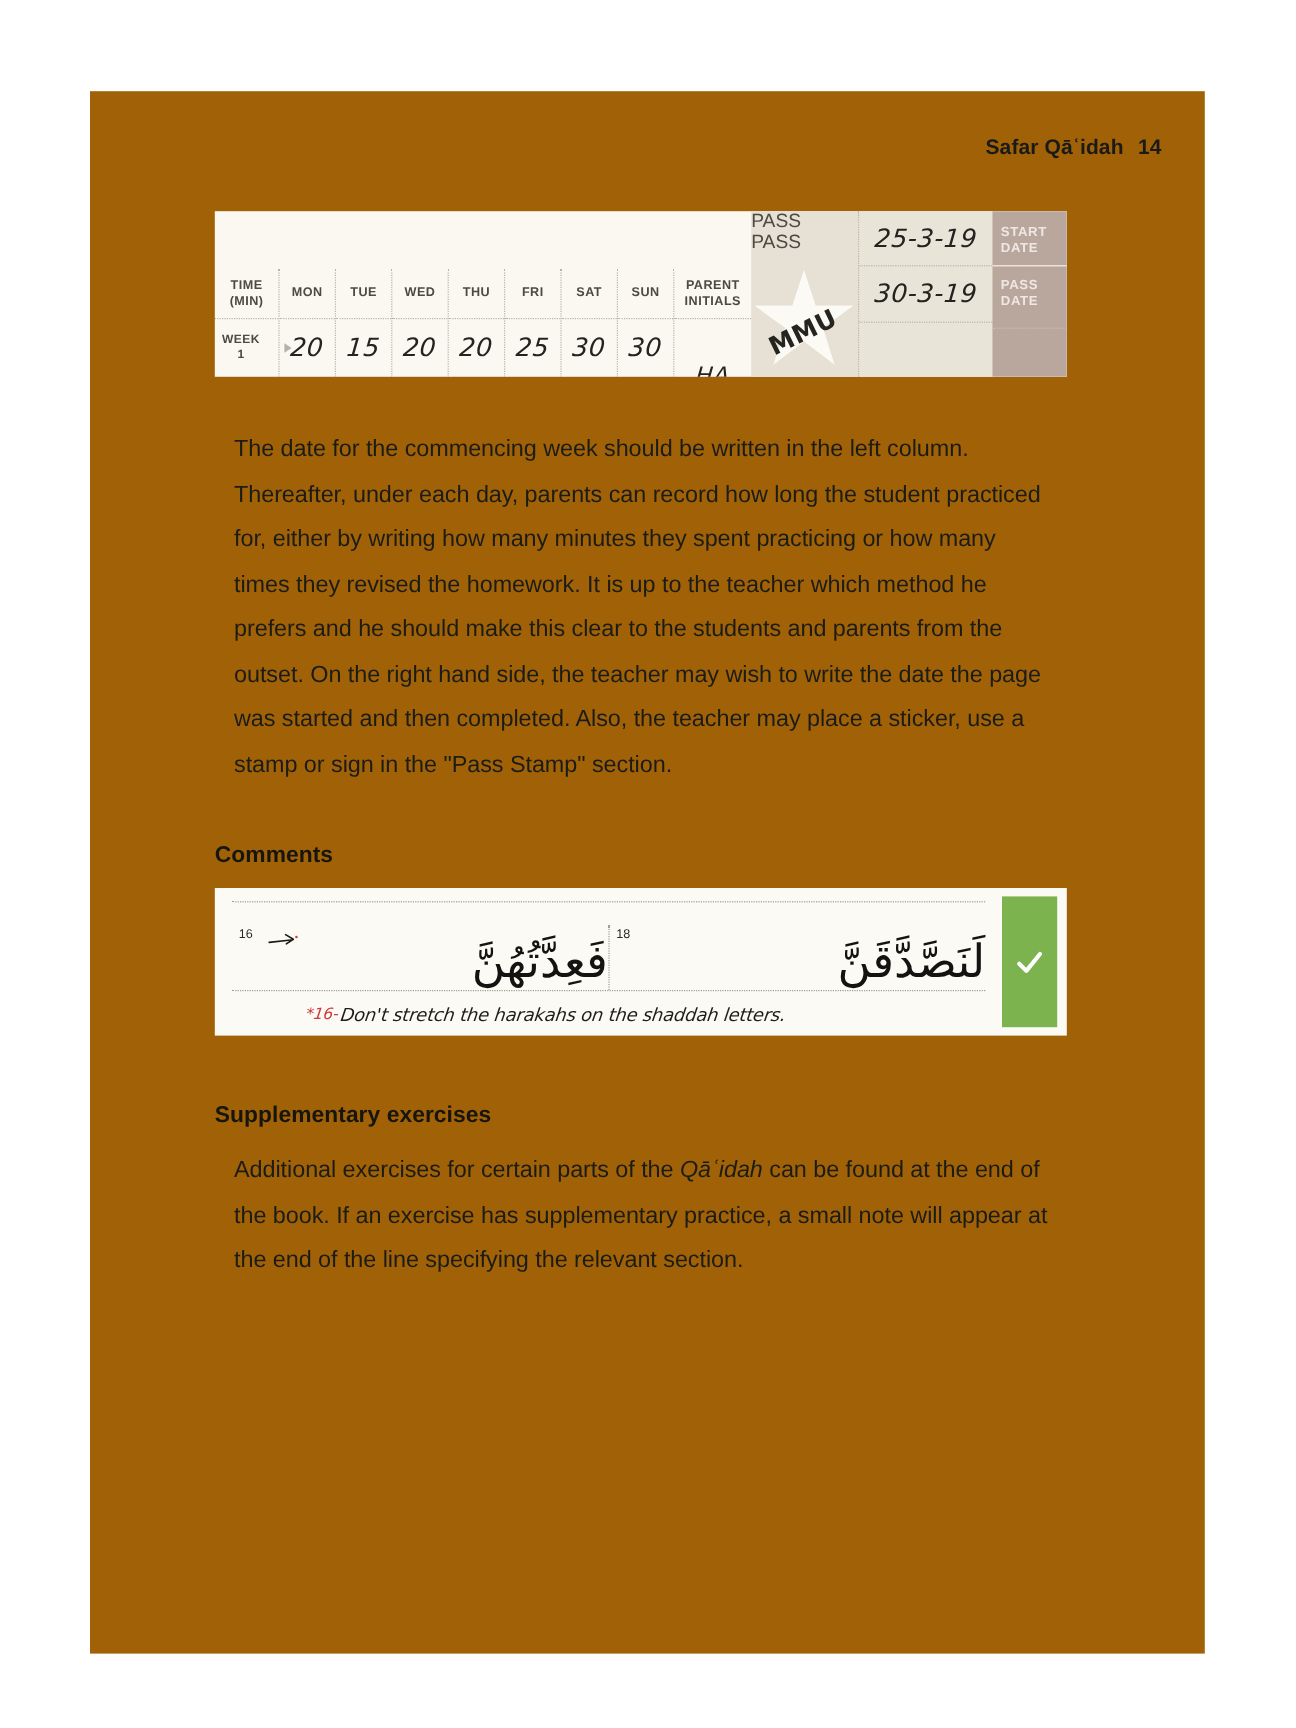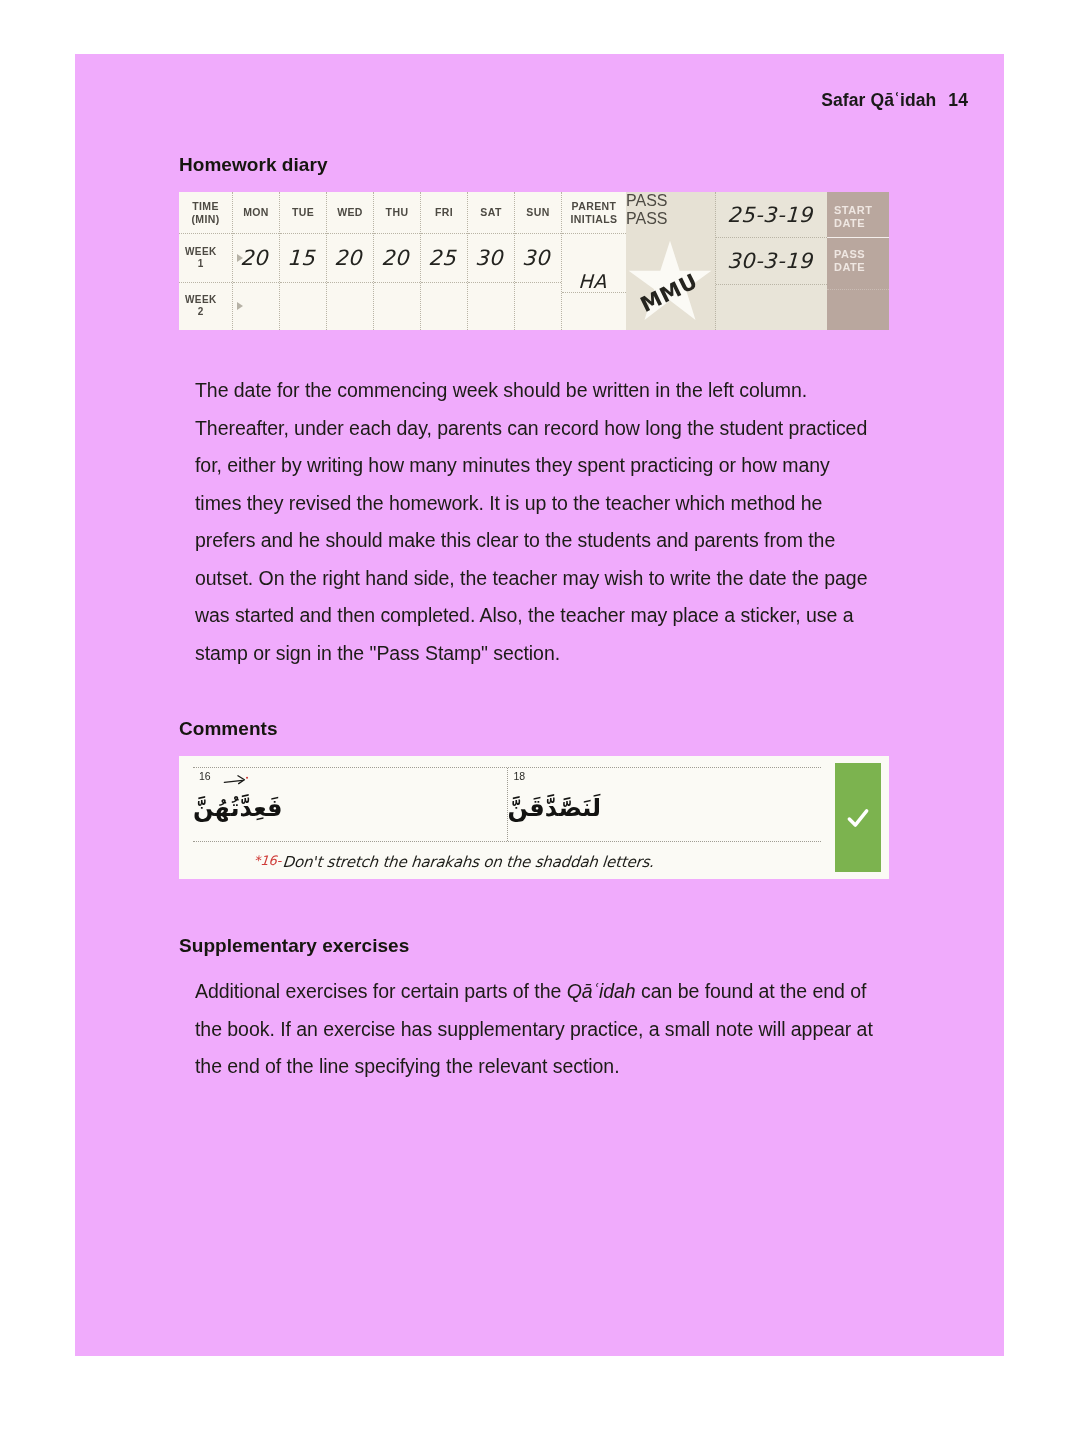--- a/index.html
+++ b/index.html
@@ -11,24 +11,24 @@
     width: 1080px;
     height: 1440px;
     position: relative;
     font-family: "Liberation Sans", sans-serif;
     overflow: hidden;
   }
 
   #page {
     position: absolute;
     left: 75px;
-    top: 54px;
+    top: 76px;
     width: 929px;
     height: 1302px;
-    background: #f0abfc;
+    background: #a16207;
   }
 
   
   .running-head {
     position: absolute;
     right: 36px;
     top: 36px;
     font-size: 17.5px;
     font-weight: bold;
     color: #1a1a18;
@@ -76,20 +76,21 @@
     height: 138px;
     background: #faf8f1;
     display: flex;
     box-sizing: border-box;
     overflow: hidden;
   }
   .diary .grid {
     display: flex;
     flex: 1 1 auto;
     height: 100%;
+    margin-top: 48px;
   }
   .dcol {
     position: relative;
     height: 100%;
     box-sizing: border-box;
     border-right: 1px dotted #b9b4a5;
     display: flex;
     flex-direction: column;
   }
   .dcol:last-child { border-right: none; gap: 36px; }
@@ -274,39 +275,39 @@
     border-top: 1px dotted #9f9c93;
     border-bottom: 1px dotted #9f9c93;
     direction: rtl;
   }
   .wordcell {
     flex: 1 1 0;
     position: relative;
     border-left: 1px dotted #9f9c93;
     display: flex;
     align-items: center;
-    justify-content: flex-end;
+    justify-content: flex-start;
+    margin-top: 19px;
   }
   .wordcell:last-child { border-left: none; }
   .wordcell .num {
     position: absolute;
     top: 2px;
     left: 6px;
     font-size: 10.5px;
     color: #2a2a26;
     direction: ltr;
   }
   .arabic {
     font-family: "DejaVu Sans", sans-serif;
-    font-size: 24px;
+    font-size: 38px;
     color: #131311;
     direction: rtl;
     line-height: 1.5;
     padding-top: 6px;
-    font-weight: bold;
   }
   .redmark {
     position: absolute;
     top: 6px;
     left: 30px;
     width: 26px;
     height: 14px;
     direction: ltr;
   }
   .note {
@@ -342,21 +343,20 @@
 <body>
 
 <div id="page">
 
   <div class="running-head">
     <span>Safar Qāʿidah</span><span class="pg">14</span>
   </div>
 
   <div class="content">
 
-    <h2 class="section-head">Homework diary</h2>
 
     <div class="diary">
       <div class="grid">
 
         <div class="dcol col-time">
           <div class="hd">
             <div>
               <div>TIME</div>
               <div>(MIN)</div>
             </div>

